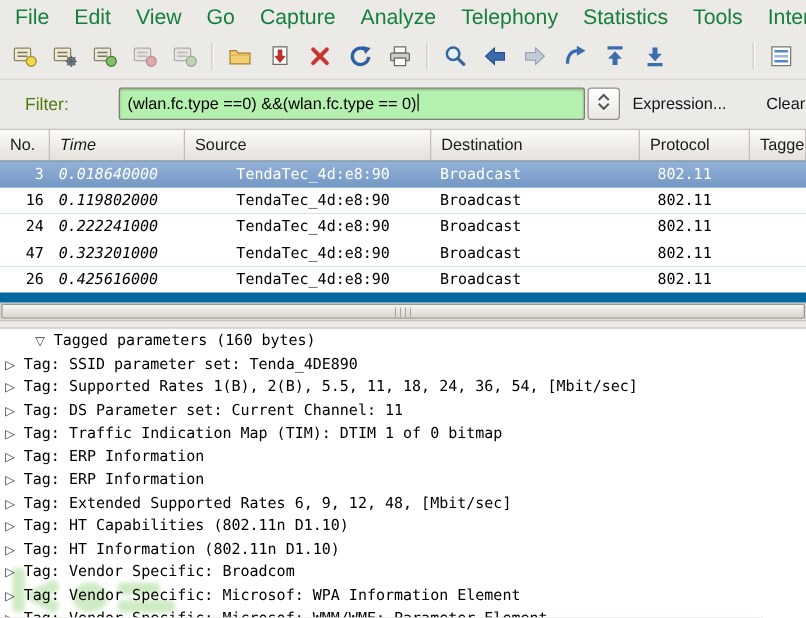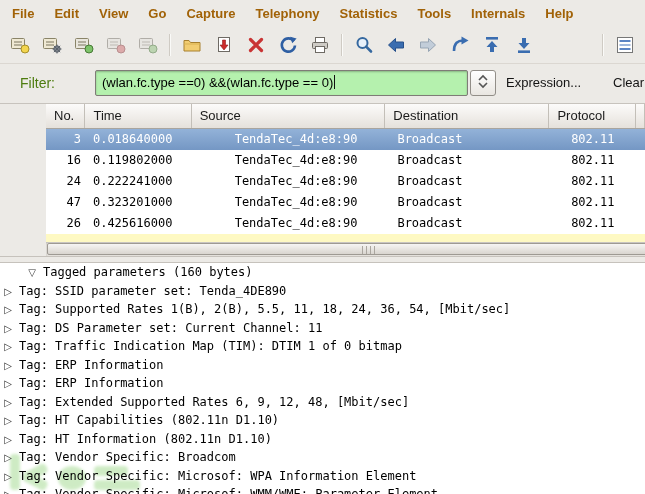--- a/index.html
+++ b/index.html
@@ -1,45 +1,45 @@
 <!DOCTYPE html>
 <html><head>
 <meta charset="utf-8">
 <style>
   html,body{margin:0;padding:0;}
   body{font-family:"Liberation Sans",sans-serif;background:#eceae6;}
   #win{position:relative;width:645px;height:494px;overflow:hidden;background:#eceae6;}
 
   
   #menubar{height:27px;display:flex;align-items:center;padding-left:2px;background:#eceae6;}
-  .menu-item{padding:4px 10px;font-size:13px;color:#a16207;cursor:default;font-weight:bold;}
+  .menu-item{padding:4px 10px;font-size:17px;color:#15803d;cursor:default;}
 
   
   #toolbar{height:36px;display:flex;align-items:center;padding:0 4px 0 4px;background:#eceae6;border-bottom:1px solid #dbd7d1;}
   .tbtn{width:30px;height:30px;display:flex;align-items:center;justify-content:center;background:transparent;border:0;padding:0;margin:0 1px;}
   .tsep{width:0;height:22px;border-left:1px solid #cfcbc4;border-right:1px solid #fafaf8;margin:0 5px;}
   .tbtn svg{display:block;}
 
   
   #filterbar{position:relative;height:39px;background:#eceae6;border-bottom:1px solid #c7c3bd;}
   .flabel{position:absolute;left:20px;top:11px;font-size:14px;color:#4d7c0f;}
   .ffield{position:absolute;left:95px;top:6px;width:365px;height:24px;background:#b5f1ae;border:1px solid #7f7c77;border-radius:2px;
           box-shadow:inset 0 1px 2px rgba(0,0,0,.25);font-size:13px;color:#000;line-height:24px;padding-left:6px;white-space:nowrap;overflow:hidden;}
   .caret{display:inline-block;width:1px;height:14px;background:#111;vertical-align:-2px;margin-left:1px;}
   .fcombo{position:absolute;left:470px;top:6px;width:26px;height:26px;background:linear-gradient(#ffffff,#e9e6e1);
           border:1px solid #928e88;border-radius:3px;display:flex;align-items:center;justify-content:center;padding:0;}
   .flat{position:absolute;top:7px;background:transparent;border:0;font-size:13px;color:#141414;padding:4px 6px;white-space:nowrap;}
   .flat.expr{left:500px;}
   .flat.clear{left:607px;}
 
   
-  #packet-pane{height:152px;background:#fef9c3;position:relative;margin-left:46px;}
+  #packet-pane{height:152px;background:#0369a1;position:relative;}
   .plist-header{display:flex;height:24px;background:linear-gradient(#fcfbfa,#e5e1db);border-bottom:1px solid #a9a59e;}
   .hcell{border-right:1px solid #c3bfb8;font-size:13px;color:#1a1a1a;line-height:23px;box-sizing:border-box;padding-left:8px;overflow:hidden;white-space:nowrap;}
-  .c-no{width:40px;}.c-time{width:108px;}.c-src{width:197px;}.c-dst{width:167px;}.c-proto{width:88px;}.c-len{flex:1;}
+  .c-no{width:40px;}.c-time{width:108px;font-style:italic;}.c-src{width:197px;}.c-dst{width:167px;}.c-proto{width:88px;}.c-len{flex:1;}
   .prow{display:flex;height:21px;font-family:"DejaVu Sans Mono",monospace;font-size:12px;color:#000;line-height:21px;background:#fff;}
   .prow .cell{box-sizing:border-box;overflow:hidden;white-space:nowrap;}
   .cell.c-no{text-align:right;padding-right:5px;}
   .cell.c-time{padding-left:7px;}
   .cell.c-src{padding-left:8px;text-align:center;}
   .cell.c-dst{padding-left:7px;}
   .cell.c-proto{padding-left:14px;}
   .prow.selected{background:linear-gradient(#93b2d8,#7497c4);color:#ffffff;}
 
   .hscroll{position:absolute;left:0;bottom:0;width:645px;height:14px;background:#e6e3de;box-shadow:inset 0 1px 2px rgba(0,0,0,.18);}
@@ -73,20 +73,21 @@
 <body>
 
 <div id="win">
 
   <nav id="menubar">
     <span class="menu-item">File</span>
     <span class="menu-item">Edit</span>
     <span class="menu-item">View</span>
     <span class="menu-item">Go</span>
     <span class="menu-item">Capture</span>
+    <span class="menu-item">Analyze</span>
     <span class="menu-item">Telephony</span>
     <span class="menu-item">Statistics</span>
     <span class="menu-item">Tools</span>
     <span class="menu-item">Internals</span>
     <span class="menu-item">Help</span>
   </nav>
 
   <div id="toolbar">
     <button class="tbtn">
         <span>

